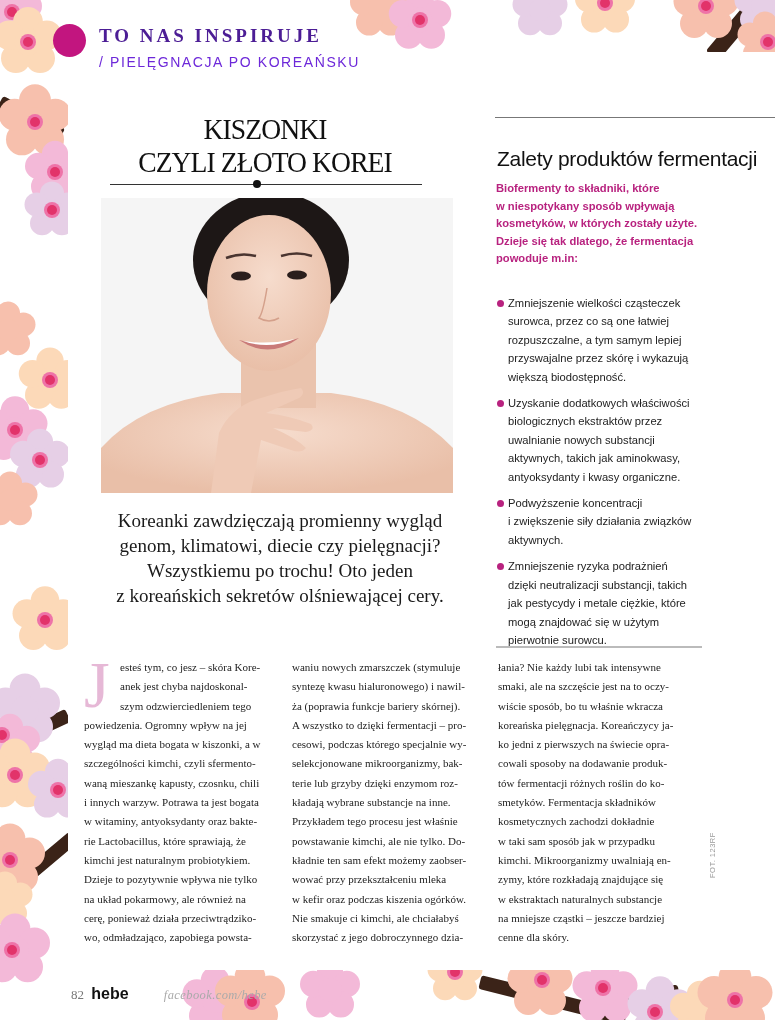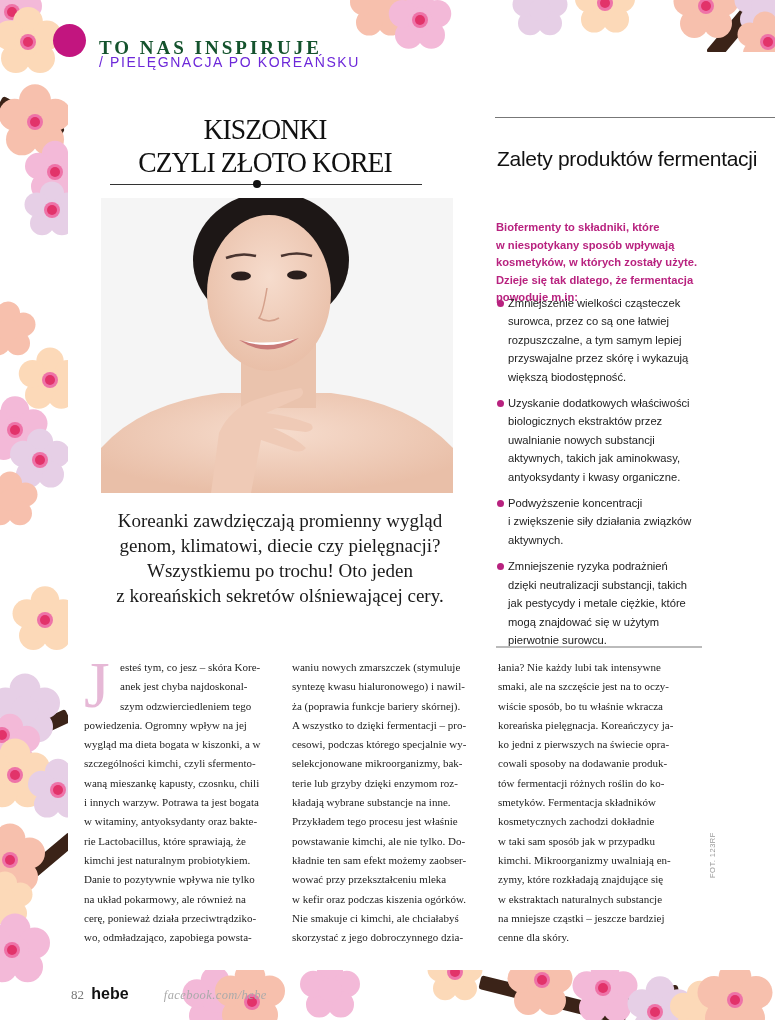--- a/index.html
+++ b/index.html
@@ -10,21 +10,21 @@
   .deco { position:absolute; inset:0; pointer-events:none; z-index:0; }
   .branch { position:absolute; background:#3b2318; transform-origin:left center; border-radius:3px; }
 
   .page-mask-left { position:absolute; left:68px; top:52px; width:707px; height:918px; background:#fff; z-index:1; }
 
   .content { position:absolute; inset:0; z-index:2; }
 
   
   .section-dot { position:absolute; left:53px; top:24px; width:33px; height:33px; border-radius:50%; background:#c2157f; }
   .section-title { position:absolute; left:99px; top:25px; font-family:"Liberation Serif", serif; font-weight:bold;
-                   font-size:19px; letter-spacing:3px; color:#14532d;margin-top:12px; }
+                   font-size:19px; letter-spacing:3px; color:#4c1d95; }
   .section-sub { position:absolute; left:99px; top:54px; font-family:Liberation Sans, sans-serif; font-size:14px;
                  letter-spacing:1.6px; color:#6d28d9; }
 
   
   .headline { position:absolute; left:100px; top:112px; width:330px; text-align:center;
               font-family:"Liberation Serif", serif; font-size:30px; line-height:33px; color:#111;
               letter-spacing:-1px; transform:scaleX(0.92); transform-origin:center top; }
   .headline div { white-space:nowrap; }
   .headline-rule { position:absolute; left:110px; top:184px; width:312px; height:1px; background:#333; }
   .headline-bullet { position:absolute; left:253px; top:180px; width:8px; height:8px; border-radius:50%; background:#111; }
@@ -37,21 +37,21 @@
   
   .lead { position:absolute; left:100px; top:508px; width:360px; text-align:center;
           font-family:"Liberation Serif", serif; font-size:19px; line-height:25px; color:#1a1a1a; }
   .lead div { white-space:nowrap; }
 
   
   .side-rule-top { position:absolute; left:495px; top:117px; width:280px; height:1px; background:#777; }
   .side-title { position:absolute; left:497px; top:147px; font-family:Liberation Sans, sans-serif; font-size:21px;
                 color:#111; white-space:nowrap; letter-spacing:-0.3px; }
   .side-intro { position:absolute; left:496px; top:180px; width:240px; font-family:"Liberation Sans", sans-serif;
-                font-weight:bold; font-size:11.2px; line-height:17.6px; color:#b8227f;margin-top:39px; }
+                font-weight:bold; font-size:11.2px; line-height:17.6px; color:#b8227f; }
   .side-intro div { white-space:nowrap; }
   .side-list { position:absolute; left:497px; top:294px; width:240px; list-style:none; margin:0; padding:0;
                font-family:"Liberation Sans", sans-serif; font-size:11.2px; line-height:18.4px; color:#222; }
   .side-list li { position:relative; padding-left:11px; margin-bottom:8px; }
   .side-list li div { white-space:nowrap; }
   .side-list .bullet { position:absolute; left:0; top:6px; width:7px; height:7px; border-radius:50%; background:#b8227f; }
   .side-rule-bottom { position:absolute; left:496px; top:646px; width:206px; height:2px; background:#bbb; }
 
   
   .col { position:absolute; top:658px; font-family:"Liberation Serif", serif; font-size:11px; line-height:19.3px;
@@ -338,21 +338,21 @@
     <div class="indent">anek jest chyba najdoskonal-</div>
     <div class="indent">szym odzwierciedleniem tego</div>
     <div>powiedzenia. Ogromny wpływ na jej</div>
     <div>wygląd ma dieta bogata w kiszonki, a w</div>
     <div>szczególności kimchi, czyli sfermento-</div>
     <div>waną mieszankę kapusty, czosnku, chili</div>
     <div>i innych warzyw. Potrawa ta jest bogata</div>
     <div>w witaminy, antyoksydanty oraz bakte-</div>
     <div>rie Lactobacillus, które sprawiają, że</div>
     <div>kimchi jest naturalnym probiotykiem.</div>
-    <div>Danie to pozytywnie wpływa nie tylko</div>
+    <div>Dzieje to pozytywnie wpływa nie tylko</div>
     <div>na układ pokarmowy, ale również na</div>
     <div>cerę, ponieważ działa przeciwtrądziko-</div>
     <div>wo, odmładzająco, zapobiega powsta-</div>
   </div>
   <div class="col col2">
     <div>waniu nowych zmarszczek (stymuluje</div>
     <div>syntezę kwasu hialuronowego) i nawil-</div>
     <div>ża (poprawia funkcje bariery skórnej).</div>
     <div>A wszystko to dzięki fermentacji – pro-</div>
     <div>cesowi, podczas którego specjalnie wy-</div>

